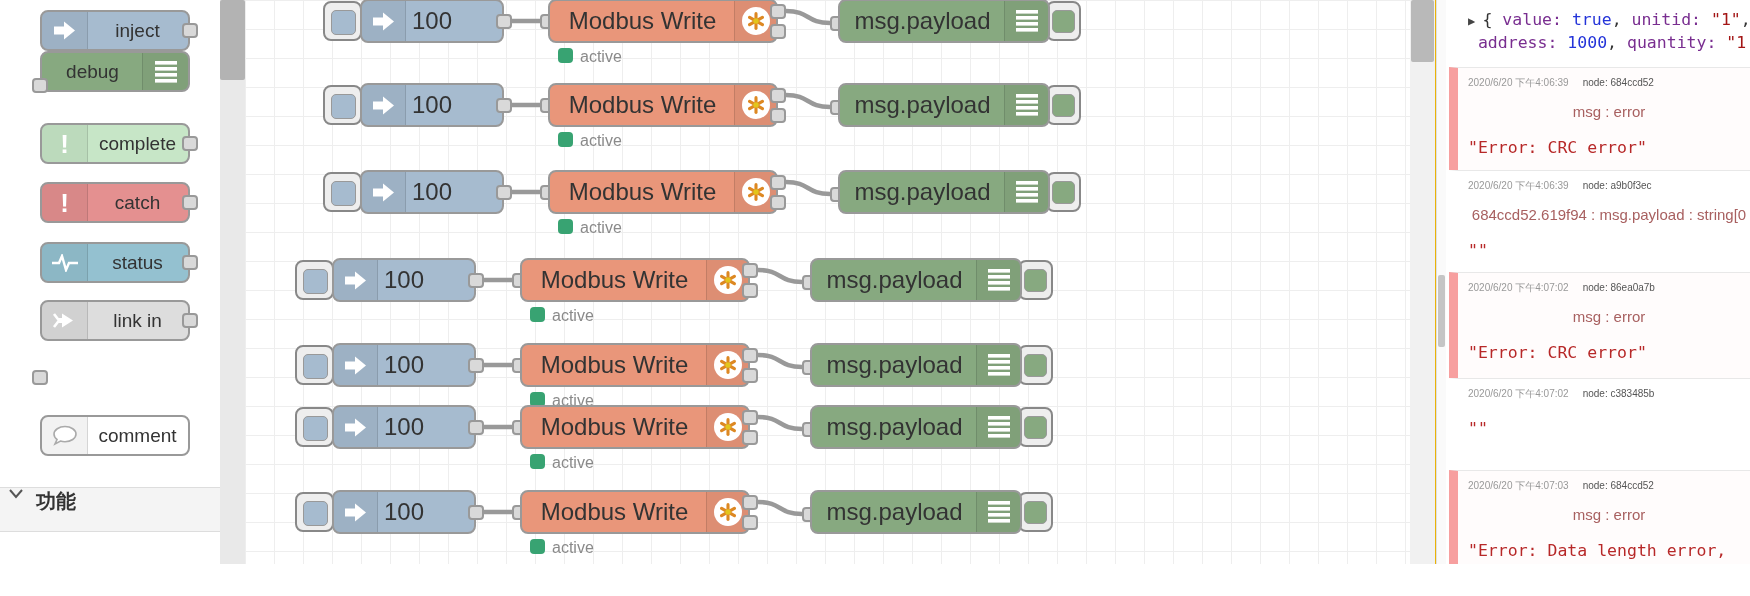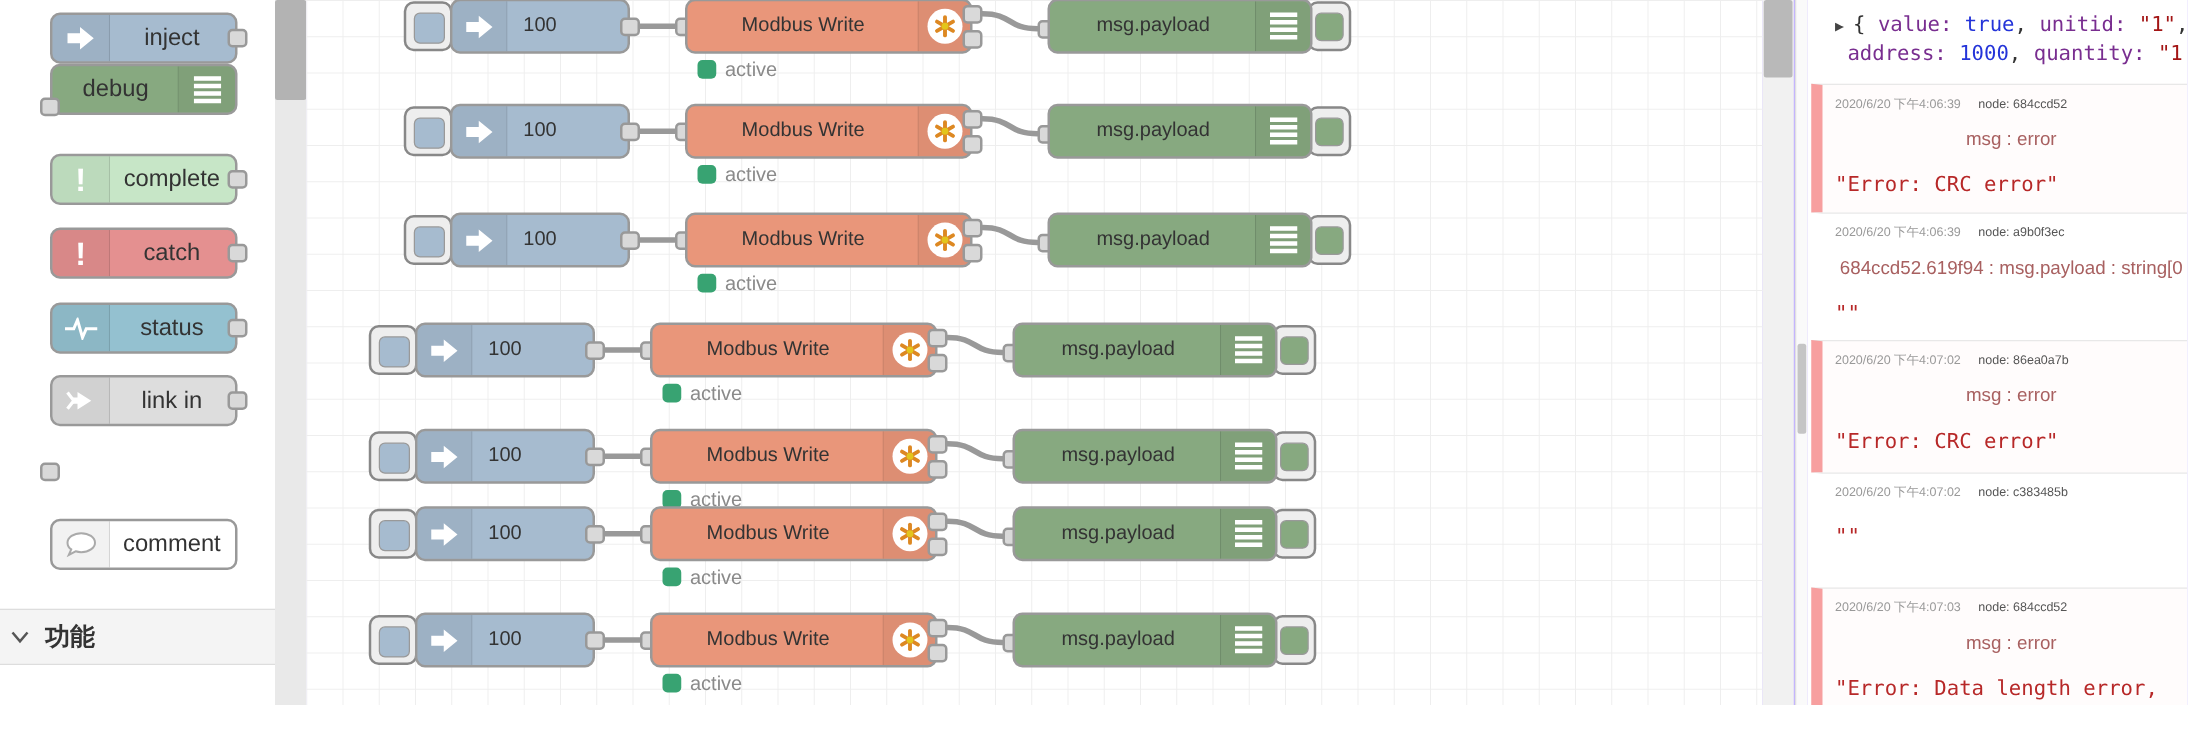--- a/index.html
+++ b/index.html
@@ -1,49 +1,49 @@
 <!DOCTYPE html>
 <html><head>
 <meta charset="utf-8">
 <style>
   html,body{margin:0;padding:0;background:#fff;}
   #app{position:relative;width:1750px;height:564px;overflow:hidden;
-       font-family:"Liberation Sans",sans-serif;background:#c4b5fd;}
+       font-family:"Liberation Sans",sans-serif;background:#eab308;}
   
   #palette{position:absolute;left:0;top:0;width:220px;height:596px;background:#fff;overflow:hidden;}
   .pal-node{position:absolute;left:40px;width:150px;height:41px;border:2px solid #999;
             border-radius:8px;box-sizing:border-box;font-size:19px;color:#333;}
   .pal-label{position:absolute;top:0;bottom:0;display:flex;align-items:center;justify-content:center;}
   .pal-icon{position:absolute;top:0;bottom:0;width:45px;background:rgba(0,0,0,0.05);
             display:flex;align-items:center;justify-content:center;}
   .pal-icon.left{left:0;border-right:1px solid rgba(0,0,0,0.12);border-radius:6px 0 0 6px;}
   .pal-icon.right{right:0;border-left:1px solid rgba(0,0,0,0.12);border-radius:0 6px 6px 0;}
   .pal-sec{position:absolute;left:0;width:220px;height:43px;background:#f4f4f4;
-           border-top:1px solid #ddd;border-bottom:1px solid #ddd;display:flex;align-items:center;}
+           border-top:1px solid #ddd;border-bottom:1px solid #ddd;display:flex;align-items:flex-start;}
   .pal-sec b{font-size:20px;color:#333;margin-left:12px;}
   .excl{color:#fff;font-weight:bold;font-size:26px;line-height:1;}
   .ficon{color:#fff;font-family:"Liberation Serif",serif;font-style:italic;font-size:28px;line-height:1;}
   
   .port{position:absolute;width:16px;height:15px;background:#d9d9d9;border:2px solid #999;
         border-radius:4px;box-sizing:border-box;}
   .tab{position:absolute;width:39px;height:40px;background:#eee;border:2px solid #888;
        border-radius:8px;box-sizing:border-box;}
   .tab-inner{position:absolute;width:23px;height:23px;border:1px solid #999;border-radius:5px;}
   
   .sb-track{position:absolute;top:0;height:596px;}
   .sb-thumb{position:absolute;border-radius:2px;}
   
   #canvas{position:absolute;left:245px;top:0;width:1165px;height:596px;overflow:hidden;
           background:#fff;
           background-image:linear-gradient(#eee 1px,transparent 1px),
                            linear-gradient(90deg,#eee 1px,transparent 1px);
           background-size:29px 29px;}
   #wires{position:absolute;left:0;top:0;}
   .flow-node{position:absolute;height:44px;border:2px solid #999;border-radius:8px;
-             box-sizing:border-box;font-size:16px;color:#333;}
+             box-sizing:border-box;font-size:24px;color:#333;}
   .flow-label{position:absolute;left:0;right:0;top:0;bottom:0;display:flex;
               align-items:center;justify-content:center;}
   .nicon{position:absolute;top:0;bottom:0;background:rgba(0,0,0,0.05);
          display:flex;align-items:center;justify-content:center;}
   .nicon.left{left:0;width:43px;border-right:1px solid rgba(0,0,0,0.12);border-radius:6px 0 0 6px;}
   .nicon.right{right:0;width:41px;border-left:1px solid rgba(0,0,0,0.12);border-radius:0 6px 6px 0;}
   .mb-circle{width:28px;height:28px;border-radius:50%;background:#fff;display:flex;
              align-items:center;justify-content:center;}
   .status-dot{position:absolute;width:15px;height:15px;border-radius:4px;background:#38a372;}
   .status-label{position:absolute;font-size:16px;color:#8a8a8a;}

